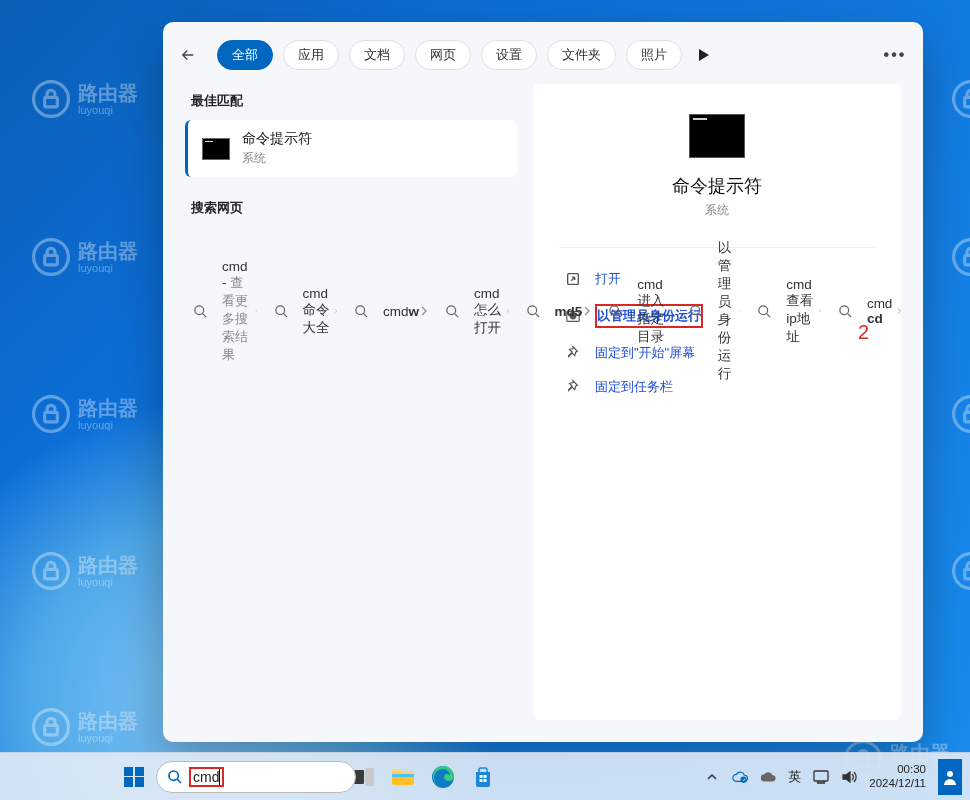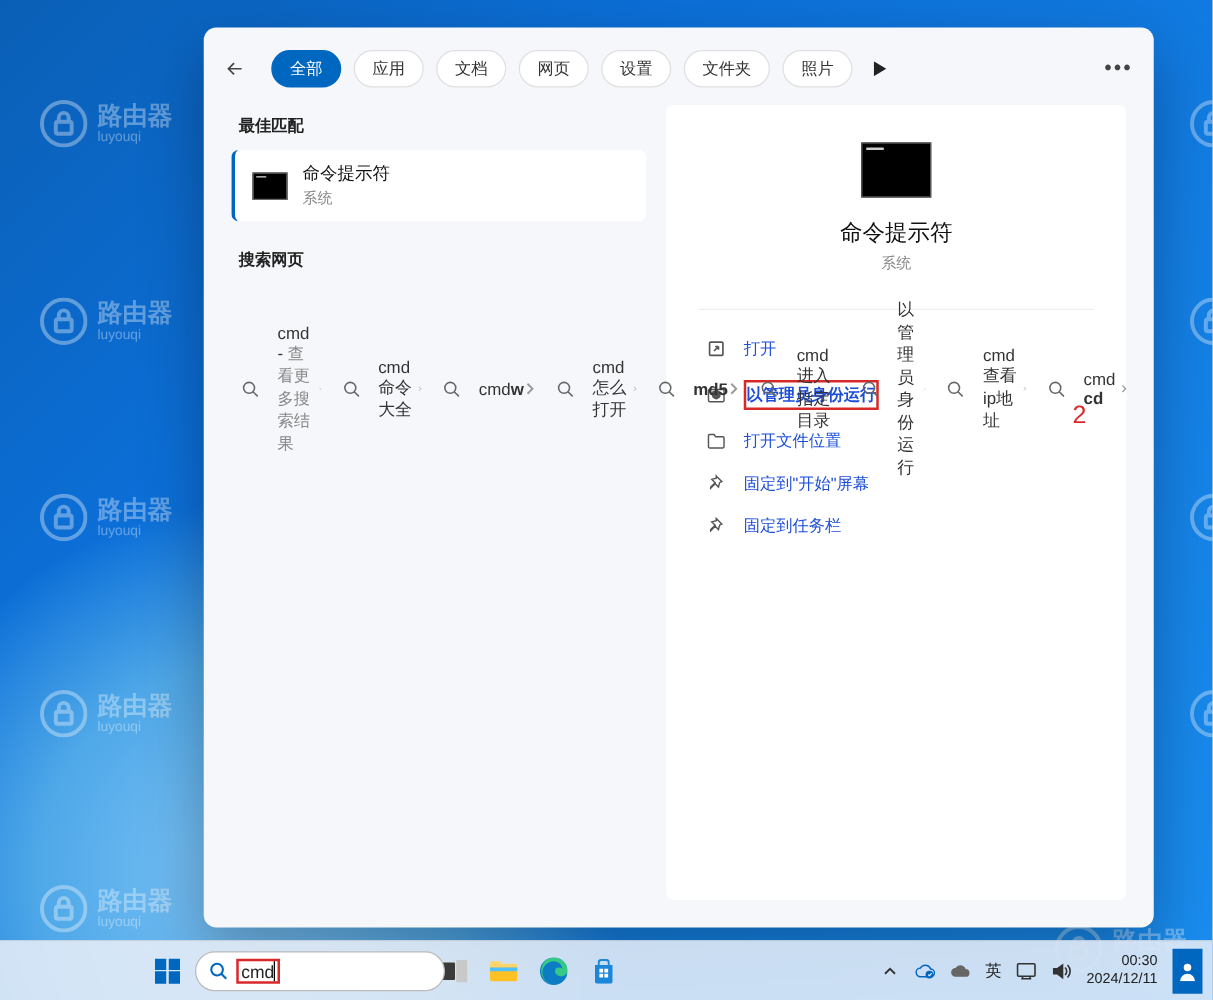--- a/index.html
+++ b/index.html
@@ -339,28 +339,20 @@
               <svg width="16" height="16" viewBox="0 0 18 18">
                 <rect x="2" y="4" width="14" height="11" rx="1" fill="none" stroke="currentColor" stroke-width="1.3"></rect>
                 <path d="M9 4l4 2v3c0 2-2 4-4 4s-4-2-4-4V6z" fill="currentColor"></path>
               </svg>
             </span>
             <span class="label"><span class="action-highlight">以管理员身份运行</span></span>
           </div>
           <div class="action-item">
             <span class="action-icon">
               <svg width="16" height="16" viewBox="0 0 18 18">
-                <path d="M2 4a1 1 0 011-1h4l1.5 2H15a1 1 0 011 1v8a1 1 0 01-1 1H3a1 1 0 01-1-1z" fill="none" stroke="currentColor" stroke-width="1.3"></path>
-              </svg>
-            </span>
-            <span class="label">打开文件位置</span>
-          </div>
-          <div class="action-item">
-            <span class="action-icon">
-              <svg width="16" height="16" viewBox="0 0 18 18">
                 <path d="M9 2l5 5-2 1-1 4-3-3-4 4v-1l4-4-3-3 4-1z" fill="none" stroke="currentColor" stroke-width="1.3"></path>
               </svg>
             </span>
             <span class="label">固定到"开始"屏幕</span>
           </div>
           <div class="action-item">
             <span class="action-icon">
               <svg width="16" height="16" viewBox="0 0 18 18">
                 <path d="M9 2l5 5-2 1-1 4-3-3-4 4v-1l4-4-3-3 4-1z" fill="none" stroke="currentColor" stroke-width="1.3"></path>
               </svg>

